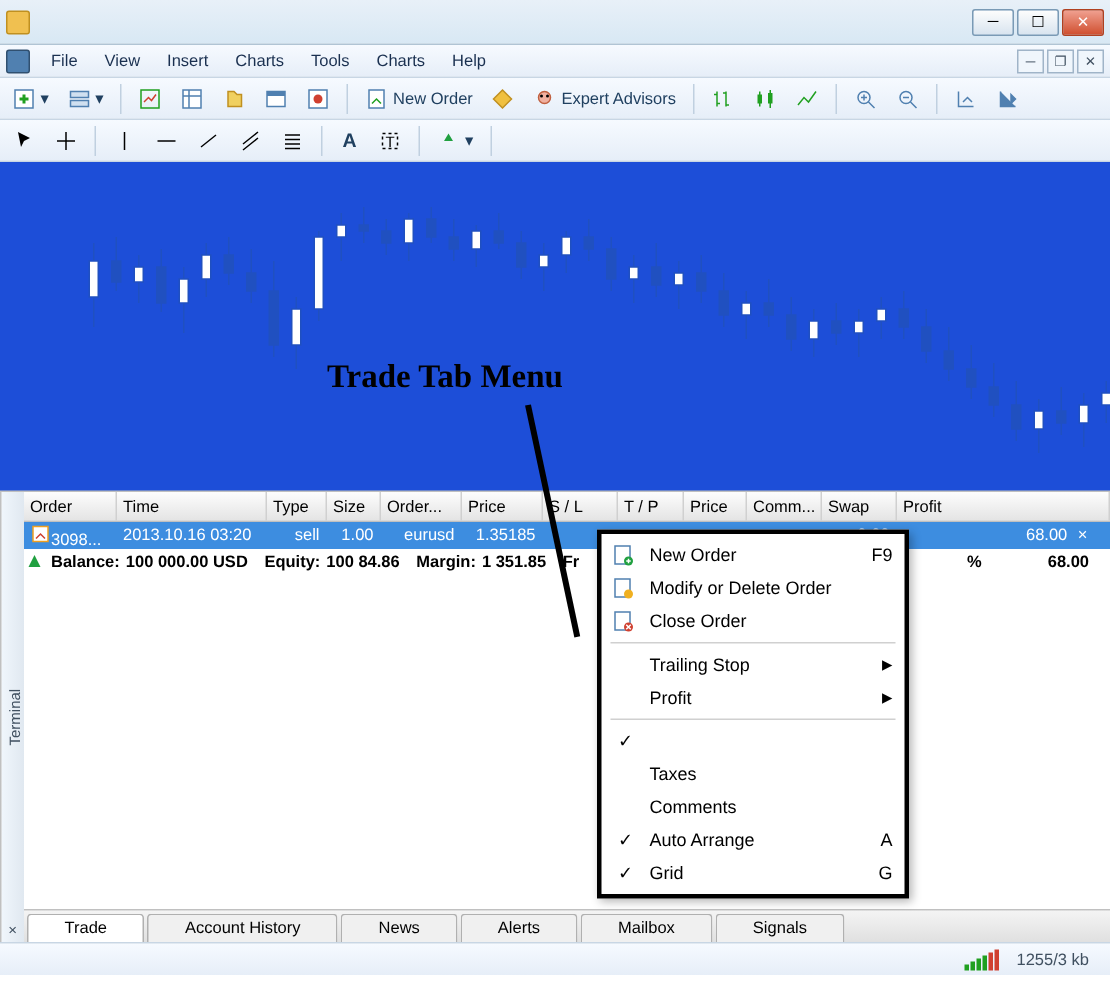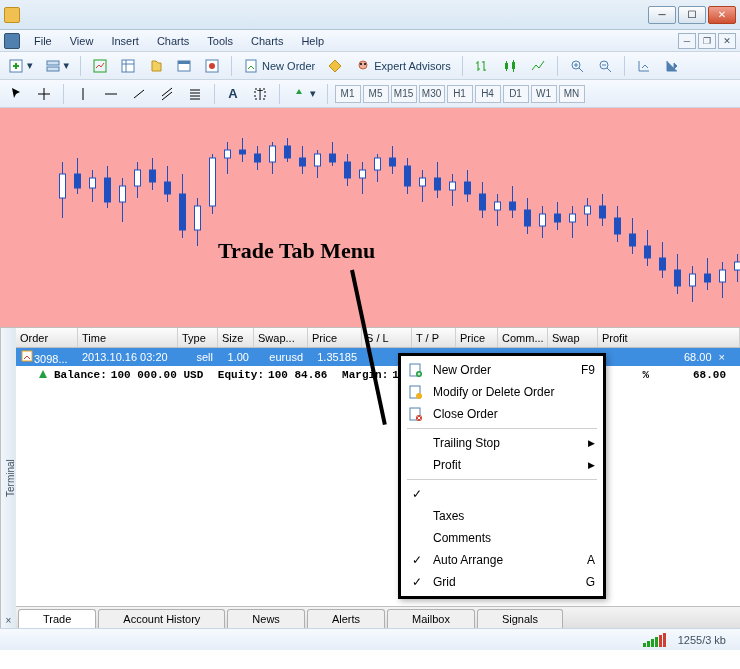--- a/index.html
+++ b/index.html
@@ -22,36 +22,36 @@
 .small-btn { width:18px; height:16px; border:1px solid #a0b4c8; background:#f0f6fc; display:flex; align-items:center; justify-content:center; font-size:9px; cursor:pointer; color:#405060; }
 
 
 .toolbar { height:28px; background:linear-gradient(#f6faff,#e6eef8); border-bottom:1px solid #c8d6e4; display:flex; align-items:center; padding:0 4px; gap:4px; }
 .tb-btn { min-width:22px; height:22px; border:1px solid transparent; background:transparent; display:flex; align-items:center; justify-content:center; cursor:pointer; border-radius:2px; padding:0 3px; gap:3px; color:#204060; }
 .tb-ico { width:16px; height:16px; display:inline-block; }
 .tb-sep { width:1px; height:20px; background:#c0d0e0; margin:0 3px; }
 .tf-btn { width:26px; height:18px; border:1px solid #b0c0d0; background:#f4f8fc; font-size:10px; display:flex; align-items:center; justify-content:center; cursor:pointer; color:#405060; }
 
 
-.chart-area { height:220px; background:#fca5a5; position:relative; border-bottom:1px solid #c0c0c0;padding-left:45px; }
+.chart-area { height:220px; background:#1d4ed8; position:relative; border-bottom:1px solid #c0c0c0;padding-left:45px; }
 .annotation { position:absolute; top:130px; left:218px; font-family: Georgia, serif; font-size:22px; font-weight:bold; color:#000; }
 .ann-line1 { position:absolute; top:162px; left:350px; width:4px; height:158px; background:#000; transform:rotate(-12deg); transform-origin:top; }
 
 
 .terminal { display:flex; height:300px; }
 .term-side { width:16px; background:linear-gradient(90deg,#e0e8f0,#f0f6fc); border-right:1px solid #c0c0c0; writing-mode:vertical-lr; transform:rotate(180deg); text-align:center; padding:4px 0; font-size:10px; color:#405060; position:relative; }
 .term-x { position:absolute; top:2px; left:2px; transform:rotate(180deg); cursor:pointer; }
 .term-body { flex:1; display:flex; flex-direction:column; background:#fff; }
 .grid-head { display:flex; background:linear-gradient(#fdfdfd,#e4e4e4); border-bottom:1px solid #c0c0c0; height:20px; }
 .gh { border-right:1px solid #d0d0d0; padding:2px 4px; font-size:11px; color:#000; display:flex; align-items:center; overflow:hidden; white-space:nowrap; }
 .grid-row { display:flex; height:18px; align-items:center; }
 .grid-row.sel { background:#3d8de0; color:#fff; }
 .gc { border-right:1px solid transparent; padding:0 4px; font-size:11px; overflow:hidden; white-space:nowrap; }
 .col-order{width:62px} .col-time{width:100px} .col-type{width:40px;text-align:right} .col-size{width:36px;text-align:right} .col-symb{width:54px;text-align:right} .col-price{width:54px;text-align:right} .col-sl{width:50px;text-align:right} .col-tp{width:44px;text-align:right} .col-price2{width:42px;text-align:right} .col-comm{width:50px;text-align:right} .col-swap{width:50px;text-align:right} .col-profit{flex:1;text-align:right;padding-right:14px}
-.balance-row { display:flex; height:18px; align-items:center; font-size:11px; font-weight:bold; padding-left:20px; gap:4px;font-family:Liberation Mono, monospace; }
+.balance-row { display:flex; height:18px; align-items:center; font-size:11px; font-weight:bold; padding-left:0; gap:4px; }
 .row-ico { width:14px; height:14px; display:inline-block; }
 
 
 .ctx-menu { position:absolute; left:398px; top:353px; width:208px; background:#fff; border:3px solid #000; box-shadow:2px 2px 6px rgba(0,0,0,0.3); z-index:50; padding:3px 0; }
 .ctx-item { display:flex; align-items:center; height:22px; padding:0 8px 0 6px; cursor:pointer; font-size:12px; color:#000; }
 .ctx-ico { width:20px; text-align:center; font-size:12px; }
 .ctx-label { flex:1; padding-left:6px; }
 .ctx-short { color:#000; }
 .ctx-sep { height:1px; background:#d0d0d0; margin:3px 6px; }
 .ctx-arrow { font-size:9px; }
@@ -305,31 +305,20 @@
         </svg>
       </span>
     </div>
   <div class="tb-sep"></div>
   <div class="tb-btn"><span class="tb-ico">
         <svg width="16" height="16">
           <path d="M8 3l3 5H5z" fill="#20a040"></path>
         </svg>
       </span>▾</div>
   <div class="tb-sep"></div>
-  <div id="tf-container" style="display:flex;gap:2px">
-      <div class="tf-btn">M1</div>
-      <div class="tf-btn">M5</div>
-      <div class="tf-btn">M15</div>
-      <div class="tf-btn">M30</div>
-      <div class="tf-btn">H1</div>
-      <div class="tf-btn">H4</div>
-      <div class="tf-btn">D1</div>
-      <div class="tf-btn">W1</div>
-      <div class="tf-btn">MN</div>
-    </div>
 </div>
 
 <div class="chart-area">
   <svg id="chart-svg" width="740" height="220">
       <line x1="17.5" x2="17.5" y1="53.99999999999999" y2="110" stroke="#2050c0"></line>
       <rect x="14.5" width="6" y="66" height="24" fill="#fff" stroke="#2050c0"></rect>
       <line x1="32.5" x2="32.5" y1="49.99999999999999" y2="86" stroke="#2050c0"></line>
       <rect x="29.5" width="6" y="66" height="14" fill="#2050c0" stroke="#2050c0"></rect>
       <line x1="47.5" x2="47.5" y1="62" y2="94.00000000000001" stroke="#2050c0"></line>
       <rect x="44.5" width="6" y="70" height="10" fill="#fff" stroke="#2050c0"></rect>
@@ -432,21 +421,21 @@
   <div class="term-side">
     <span class="term-x">×</span>
     <span>Terminal</span>
   </div>
   <div class="term-body">
     <div class="grid-head">
       <div class="gh col-order">Order</div>
       <div class="gh col-time">Time</div>
       <div class="gh col-type">Type</div>
       <div class="gh col-size">Size</div>
-      <div class="gh col-symb">Swap...</div>
+      <div class="gh col-symb">Order...</div>
       <div class="gh col-price">Price</div>
       <div class="gh col-sl">S / L</div>
       <div class="gh col-tp">T / P</div>
       <div class="gh col-price2">Price</div>
       <div class="gh col-comm">Comm...</div>
       <div class="gh col-swap">Swap</div>
       <div class="gh col-profit">Profit</div>
     </div>
     <div class="grid-row sel">
       <div class="gc col-order"><span class="row-ico"><svg width="14" height="14">

